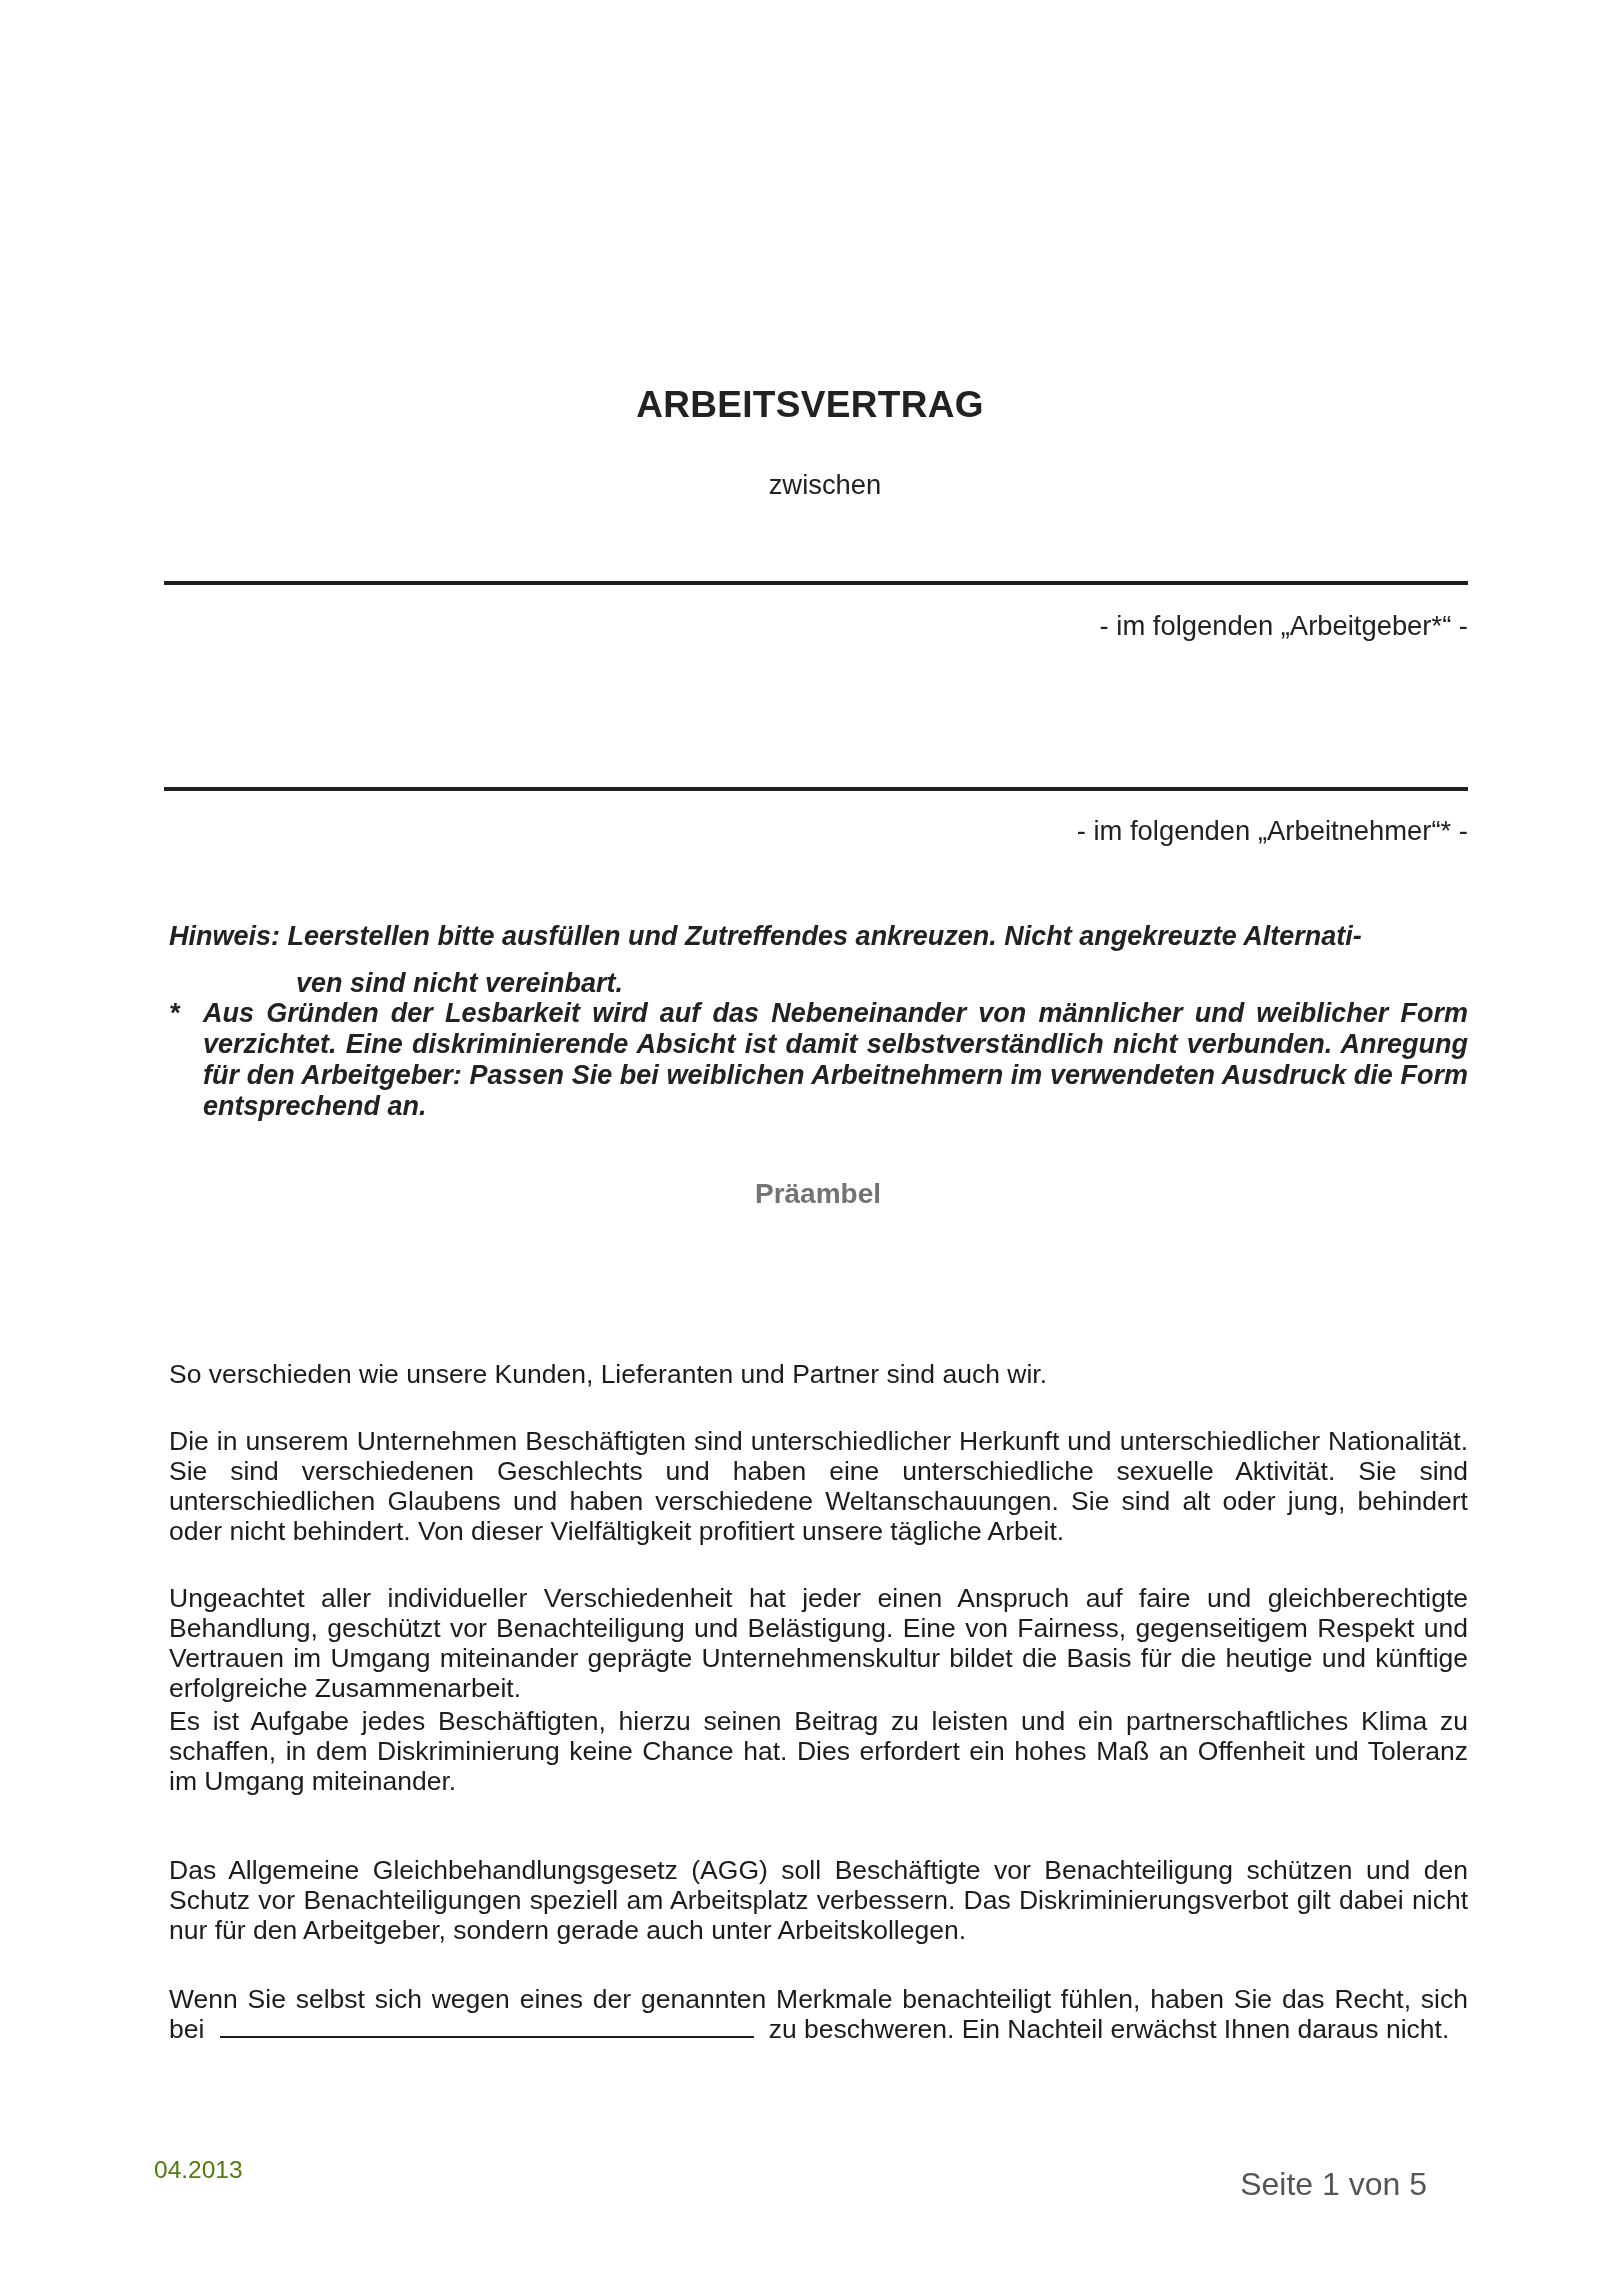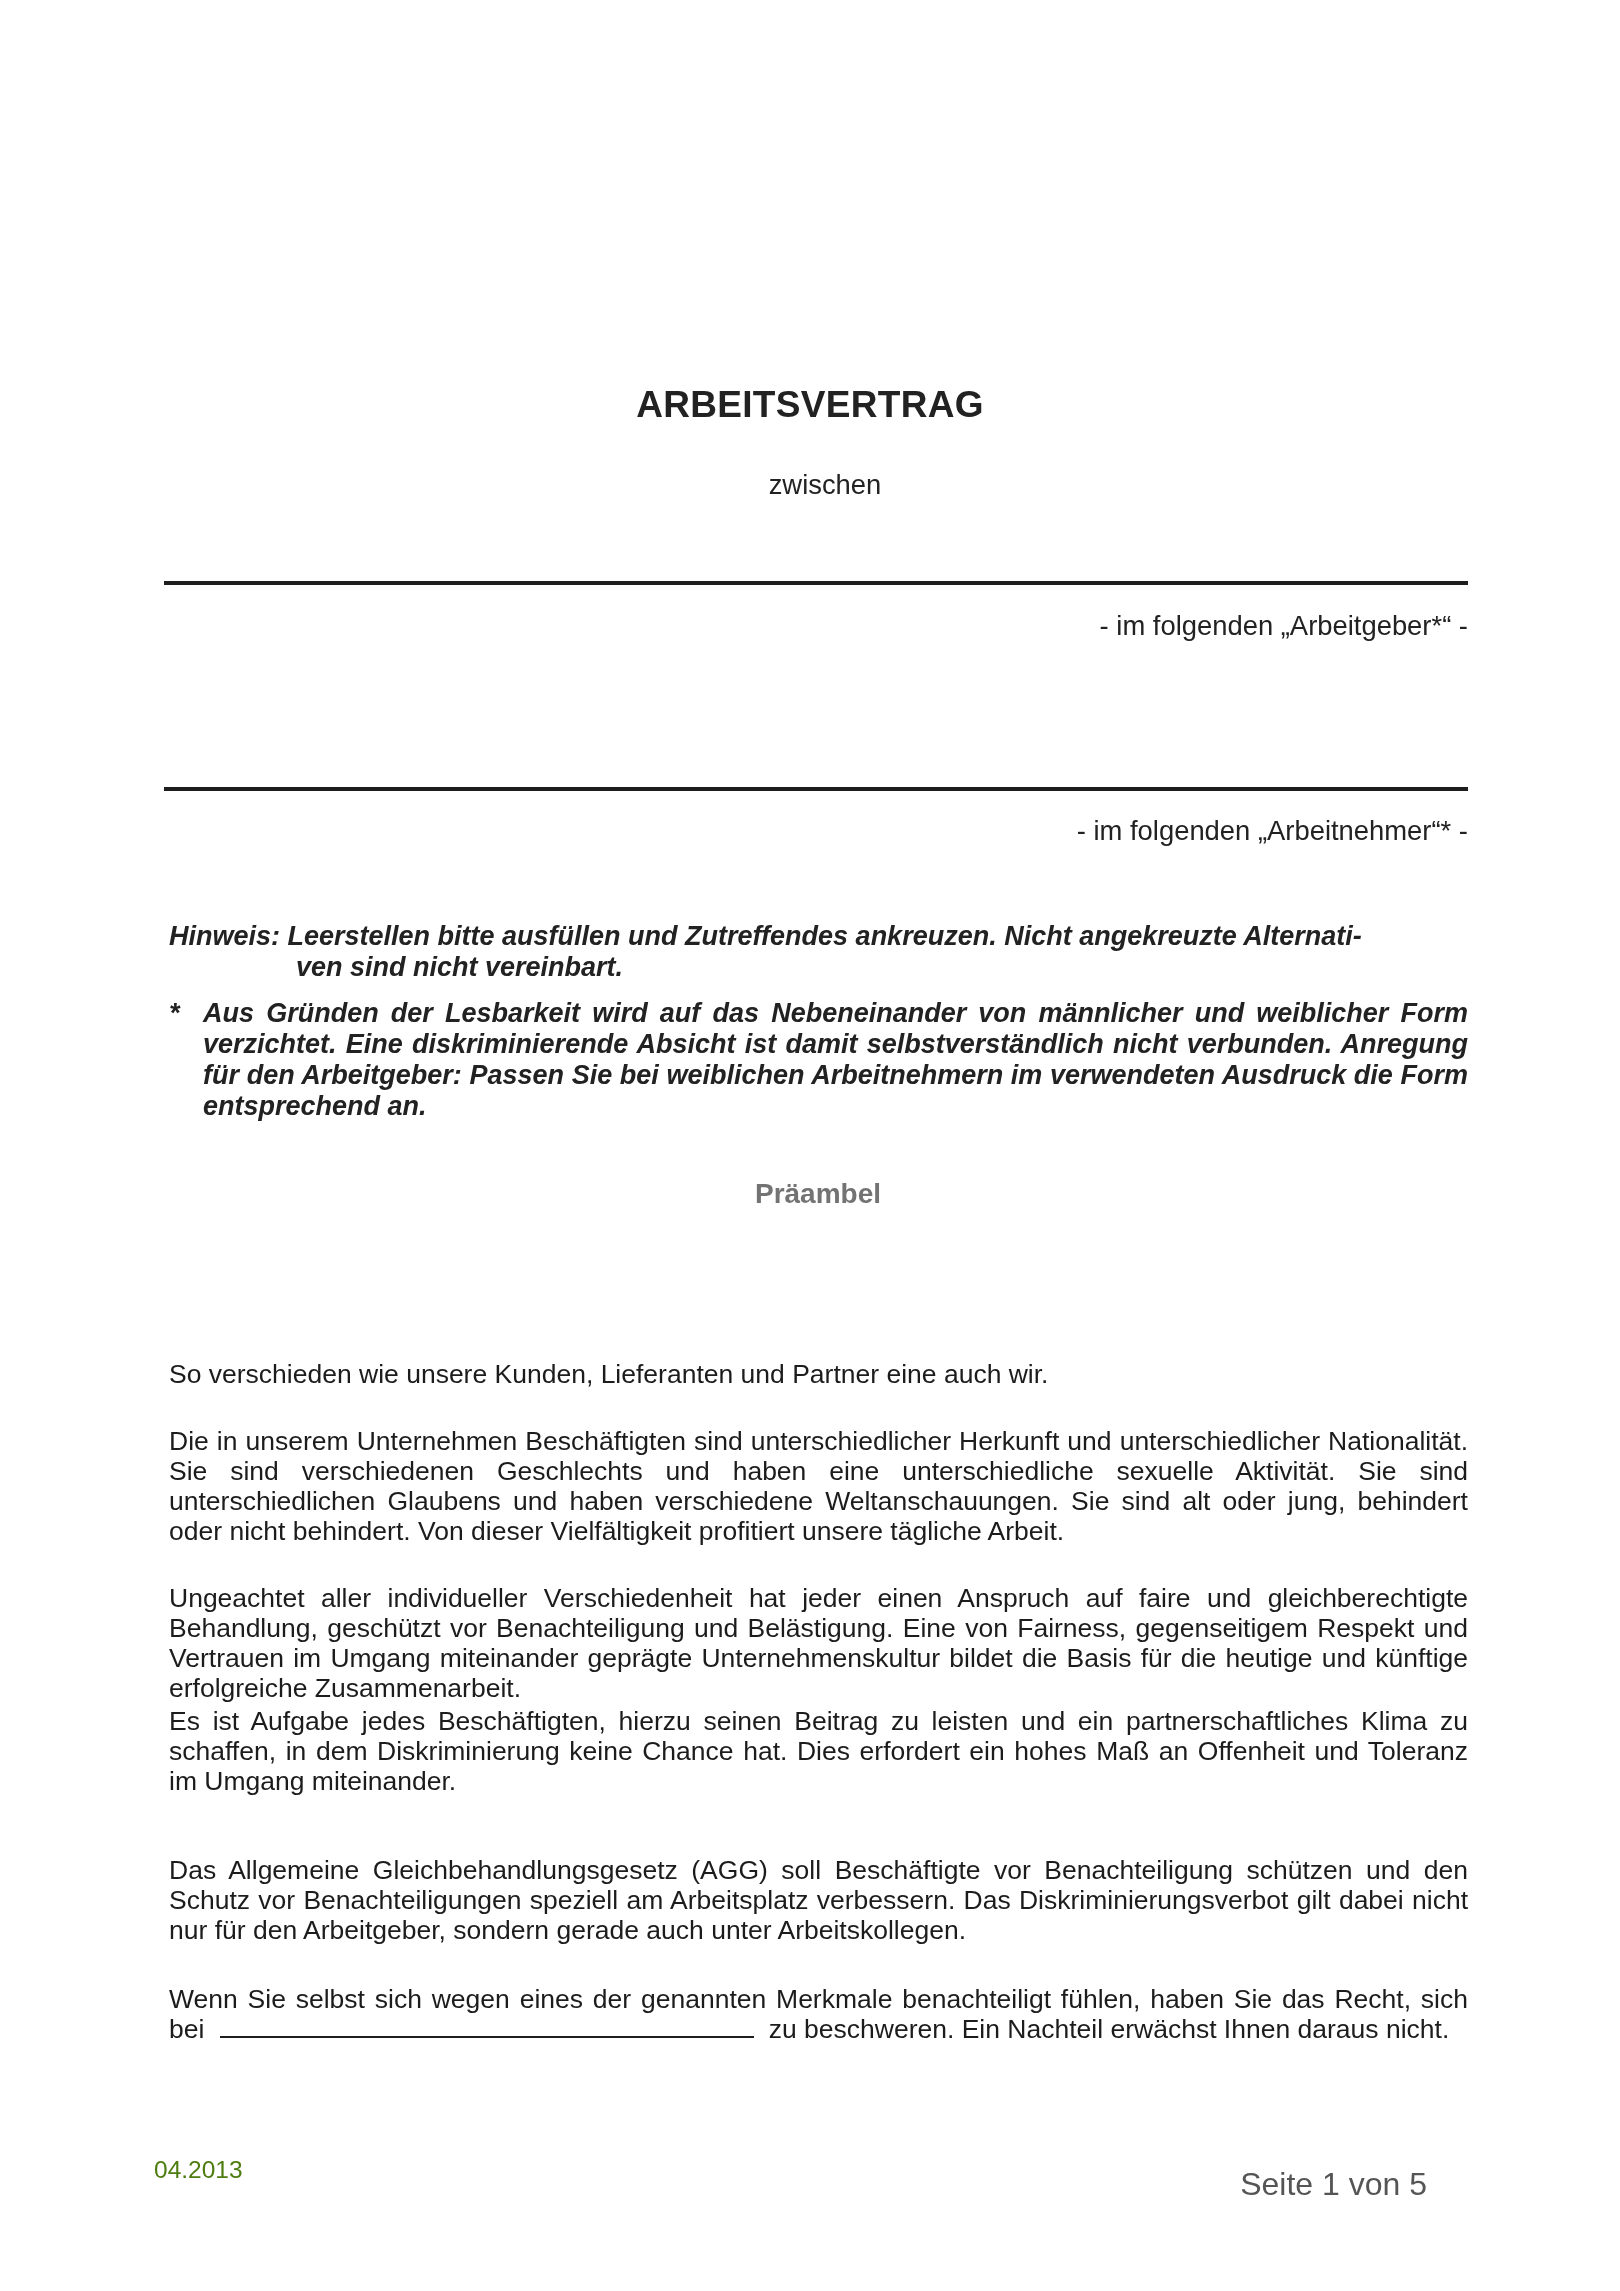--- a/index.html
+++ b/index.html
@@ -8,21 +8,21 @@
   .page { position: absolute; left: 0; top: 0; width: 1620px; height: 2292px; }
   .title { position: absolute; left: 0; width: 1620px; top: 384px; text-align: center;
            font-size: 37px; font-weight: bold; letter-spacing: 0.3px; color: #222; }
   .between { position: absolute; left: 0; width: 1620px; top: 469px; text-align: center;
              font-size: 27.4px; color: #222; padding-left: 15px; }
   .line { position: absolute; left: 164px; width: 1304px; height: 3.9px; background: #1e1e1e; }
   .role { position: absolute; right: 152px; font-size: 27.4px; color: #222; }
   .und { position: absolute; left: 0; width: 1620px; top: 670px; text-align: center; font-size: 27.4px; color: #222; }
   .note { position: absolute; left: 169px; width: 1299px; font-style: italic; font-weight: bold;
           font-size: 27px; line-height: 31px; color: #222; text-align: justify; }
-  .note .indent { display: block; padding-left: 127px; }
+  .note .indent { display: block; padding-left: 127px; margin-top: 16px; }
   .star-note { position: absolute; left: 169px; width: 1299px; top: 998px; font-style: italic;
                font-weight: bold; font-size: 27px; line-height: 31px; color: #222; }
   .star-note .star { position: absolute; left: 0; top: 0; }
   .star-note .body { display: block; margin-left: 34px; text-align: justify; }
   .heading { position: absolute; left: 8px; width: 1620px; top: 1178px; text-align: center;
              font-size: 28px; font-weight: bold; color: #737373; }
   .para { position: absolute; left: 169px; width: 1299px; font-size: 26.5px; line-height: 30px;
           color: #1c1c1c; text-align: justify; margin: 0; }
   .blank { display: inline-block; width: 534px; border-bottom: 2.9px solid #1e1e1e; height: 21.6px;
            vertical-align: baseline; margin: 0 7.8px; }
@@ -49,21 +49,21 @@
     <span class="indent">ven sind nicht vereinbart.</span>
   </div>
 
   <div class="star-note">
     <span class="star">*</span>
     <span class="body">Aus Gründen der Lesbarkeit wird auf das Nebeneinander von männlicher und weiblicher Form verzichtet. Eine diskriminierende Absicht ist damit selbstverständlich nicht verbunden. Anregung für den Arbeitgeber: Passen Sie bei weiblichen Arbeitnehmern  im verwendeten Ausdruck die Form entsprechend an.</span>
   </div>
 
   <div class="heading">Präambel</div>
 
-  <p class="para" style="top:1359px;">So verschieden wie unsere Kunden, Lieferanten und Partner eine auch wir.</p>
+  <p class="para" style="top:1359px;">So verschieden wie unsere Kunden, Lieferanten und Partner sind auch wir.</p>
   <p class="para" style="top:1426px;">Die in unserem Unternehmen Beschäftigten sind unterschiedlicher Herkunft und unterschiedlicher Nationalität. Sie sind verschiedenen Geschlechts und haben eine unterschiedliche sexuelle Aktivität. Sie sind unterschiedlichen Glaubens und haben verschiedene Weltanschauungen. Sie sind alt oder jung, behindert oder nicht behindert. Von dieser Vielfältigkeit profitiert unsere tägliche Arbeit.</p>
   <p class="para" style="top:1583px;">Ungeachtet aller individueller Verschiedenheit hat jeder einen Anspruch auf faire und gleichberechtigte Behandlung, geschützt vor Benachteiligung und Belästigung. Eine von Fairness, gegenseitigem Respekt und Vertrauen im Umgang miteinander geprägte Unternehmenskultur bildet die Basis für die heutige und künftige erfolgreiche Zusammenarbeit.</p>
   <p class="para" style="top:1706px;">Es ist Aufgabe jedes Beschäftigten, hierzu seinen Beitrag zu leisten und ein partnerschaftliches Klima zu schaffen, in dem Diskriminierung keine Chance hat. Dies erfordert ein hohes Maß an Offenheit und Toleranz im Umgang miteinander.</p>
   <p class="para" style="top:1984px;">
     <span>Wenn Sie selbst sich wegen eines der genannten Merkmale benachteiligt fühlen, haben Sie das Recht, sich bei</span>
     <span class="blank"></span>
     <span>zu beschweren. Ein Nachteil erwächst Ihnen daraus nicht.</span>
   </p>
 
   <p class="para" style="top:1855px;">Das Allgemeine Gleichbehandlungsgesetz (AGG) soll Beschäftigte vor Benachteiligung schützen und den Schutz vor Benachteiligungen speziell am Arbeitsplatz verbessern. Das Diskriminierungsverbot gilt dabei nicht nur für den Arbeitgeber, sondern gerade auch unter Arbeitskollegen.</p>

